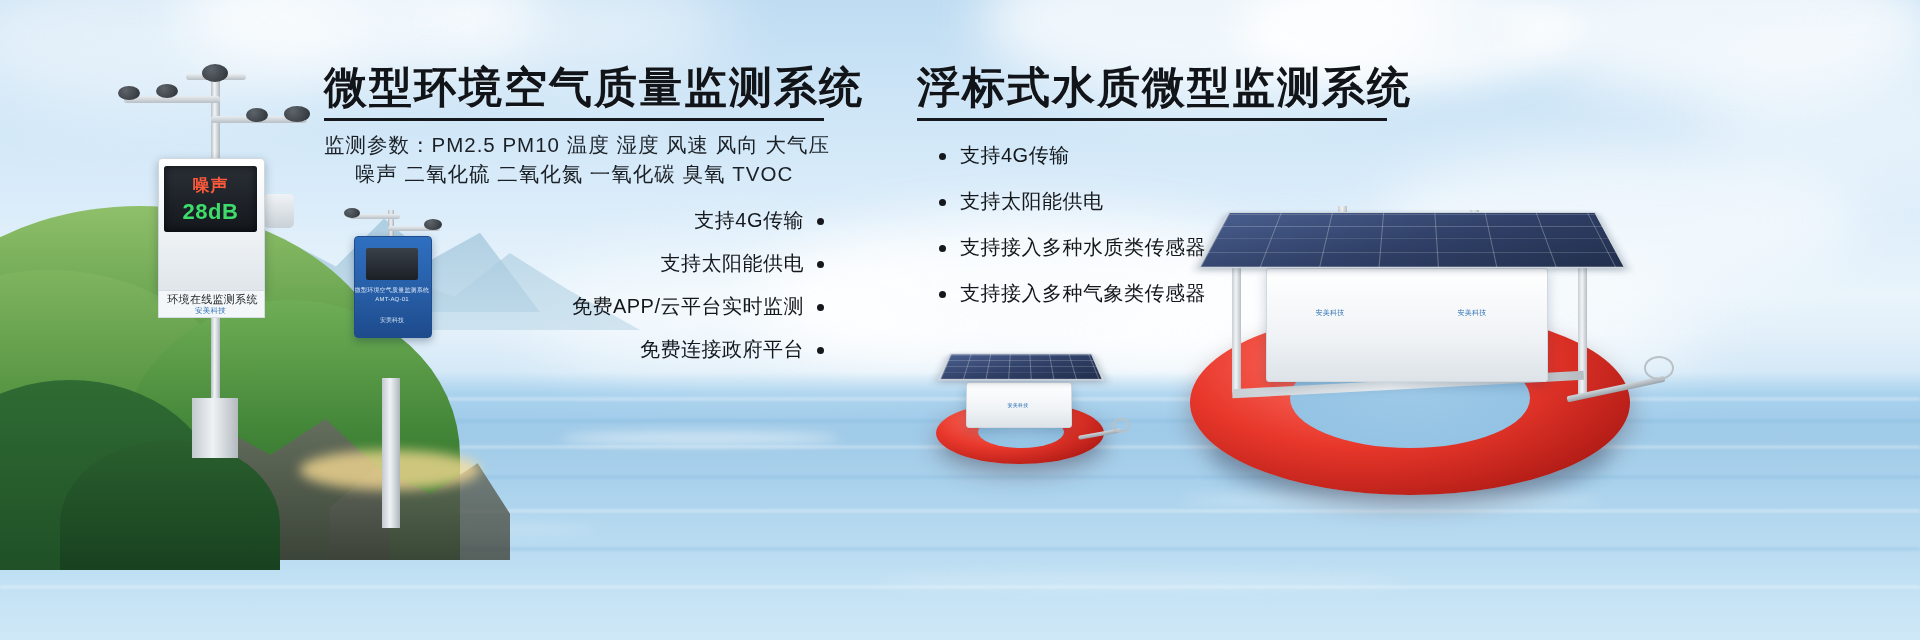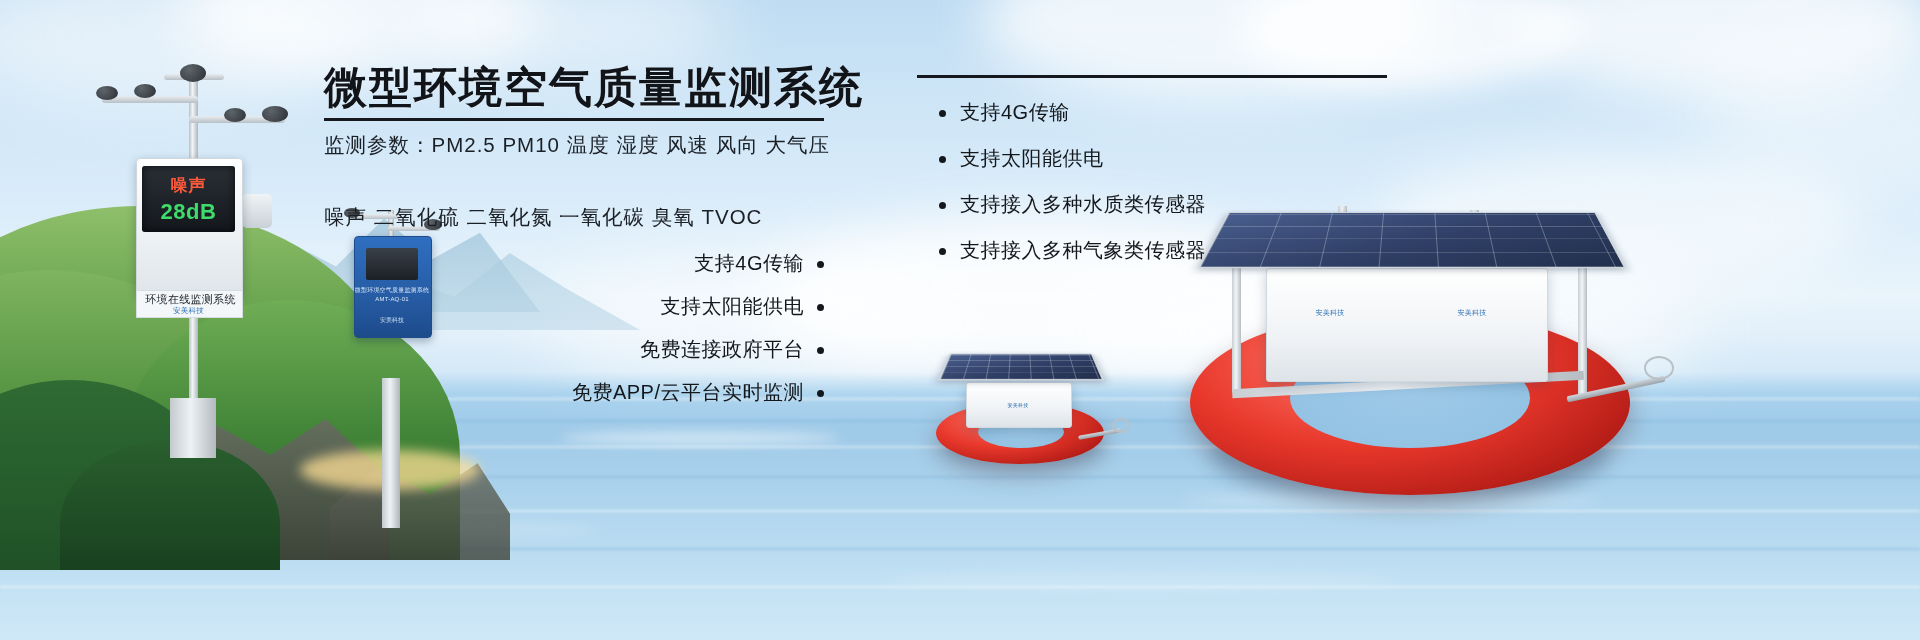--- a/index.html
+++ b/index.html
@@ -37,40 +37,40 @@
   .rock{position:absolute;background:linear-gradient(180deg,#6a6f63,#3d4239);}
 
   
   .panel{position:absolute;color:#14181c;}
   .title{
     font-weight:bold;letter-spacing:2px;color:#111418;
     font-size:43px;line-height:1;white-space:nowrap;
     text-shadow:0 1px 0 rgba(255,255,255,.35);
   }
   .rule{height:3px;background:#15191d;margin-top:9px;}
-  .params{font-size:20.5px;color:#1b2026;white-space:nowrap;letter-spacing:1px;line-height:1.42;font-weight:500;margin-top:43px;}
+  .params{font-size:20.5px;color:#1b2026;white-space:nowrap;letter-spacing:1px;line-height:1.42;font-weight:500;}
   .feat{font-size:20px;color:#14181c;letter-spacing:.5px;line-height:1;white-space:nowrap;}
   .dot{display:inline-block;width:7px;height:7px;border-radius:50%;background:#14181c;vertical-align:middle;}
 
   .panelL{left:324px;top:66px;width:500px;text-align:right;}
   .panelL .title{text-align:center;}
-  .panelL .params{text-align:left;}
+  .panelL .params{text-align:center;}
   .featlist-r{margin-top:22px;}
   .featlist-r .feat{margin-bottom:23px;display:block;text-align:right;}
   .featlist-r .dot{margin-left:13px;}
 
   .panelR{left:917px;top:66px;width:470px;text-align:left;}
   .panelR .title{text-align:center;}
   .panelR .params{text-align:center;}
   .featlist-l{margin-top:24px;padding-left:22px;}
   .featlist-l .feat{margin-bottom:26px;display:block;text-align:left;}
   .featlist-l .dot{margin-right:14px;}
 
   
-  .station{position:absolute;left:84px;top:38px;width:250px;height:420px;}
+  .station{position:absolute;left:106px;top:38px;width:250px;height:420px;}
   .mast{position:absolute;left:105px;top:40px;width:9px;height:330px;background:linear-gradient(90deg,#b9c0c6,#f2f5f7 40%,#aeb6bc);}
   .pole-base{position:absolute;left:86px;top:360px;width:46px;height:60px;background:linear-gradient(90deg,#c3cace,#eef2f4 45%,#b3babf);}
   .cross{position:absolute;background:linear-gradient(180deg,#e9edf0,#b8c0c6);border-radius:3px;}
   .cupvane{position:absolute;border-radius:50%;background:radial-gradient(circle at 35% 30%,#5d646a,#2a2f34);}
   .panelbox{
     position:absolute;left:52px;top:120px;width:105px;height:135px;border-radius:4px;
     background:linear-gradient(180deg,#ffffff,#eef2f5 55%,#dfe5ea);
     box-shadow:0 3px 10px rgba(20,40,60,.28);border:1px solid #cfd7dd;
   }
   .screen{
@@ -219,26 +219,27 @@
 
   <div class="panel panelL">
     <div class="title">微型环境空气质量监测系统</div>
     <div class="rule"></div>
     <div class="params" style="margin-top:9px;">监测参数：PM2.5  PM10   温度  湿度   风速   风向  大气压</div>
     <div class="params">噪声  二氧化硫   二氧化氮   一氧化碳   臭氧   TVOC</div>
 
     <div class="featlist-r">
       <span class="feat"><span>支持4G传输</span><span class="dot"></span></span>
       <span class="feat"><span>支持太阳能供电</span><span class="dot"></span></span>
+      <span class="feat"><span>免费APP/云平台实时监测</span><span class="dot"></span></span>
       <span class="feat"><span>免费连接政府平台</span><span class="dot"></span></span>
-      <span class="feat"><span>免费APP/云平台实时监测</span><span class="dot"></span></span>
     </div>
   </div>
 
   <div class="panel panelR">
+    <div class="title">浮标式水质微型监测系统</div>
     <div class="rule"></div>
 
     <div class="featlist-l">
       <span class="feat"><span class="dot"></span><span>支持4G传输</span></span>
       <span class="feat"><span class="dot"></span><span>支持太阳能供电</span></span>
       <span class="feat"><span class="dot"></span><span>支持接入多种水质类传感器</span></span>
       <span class="feat"><span class="dot"></span><span>支持接入多种气象类传感器</span></span>
     </div>
   </div>
 

